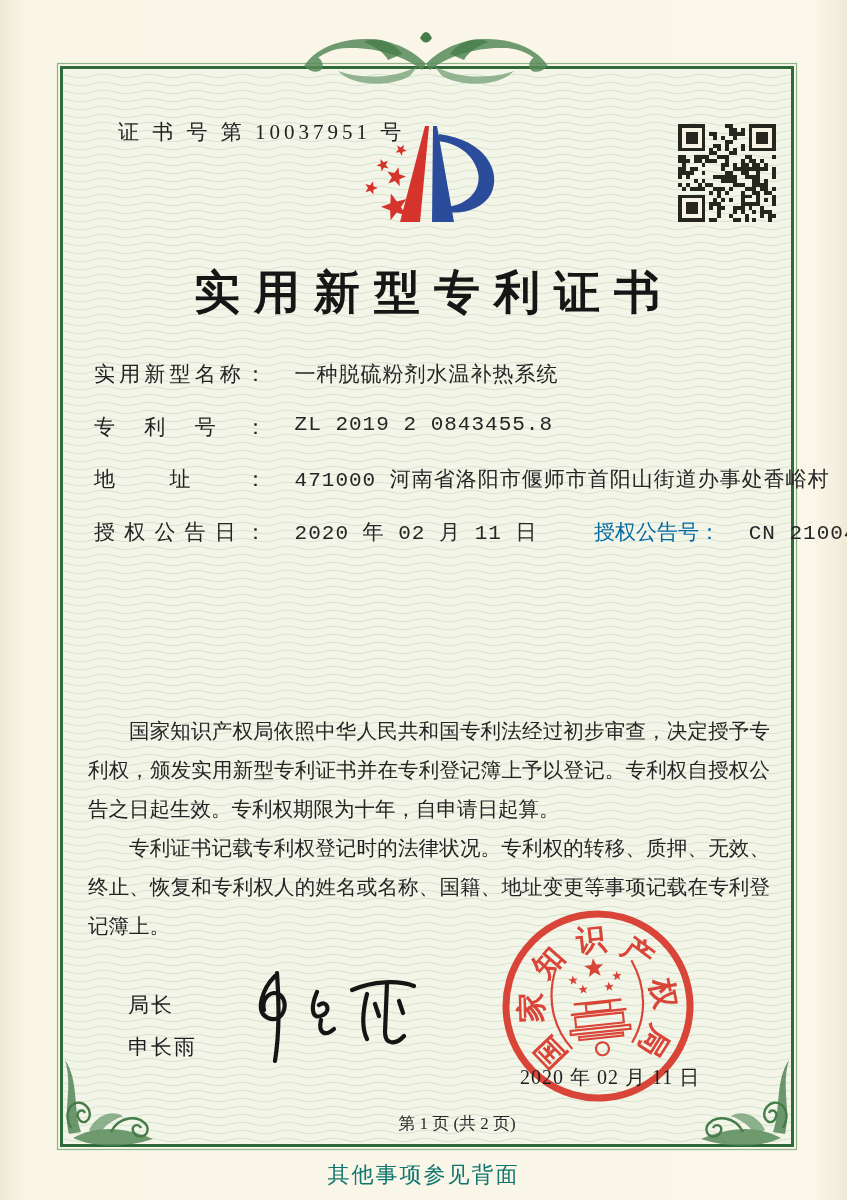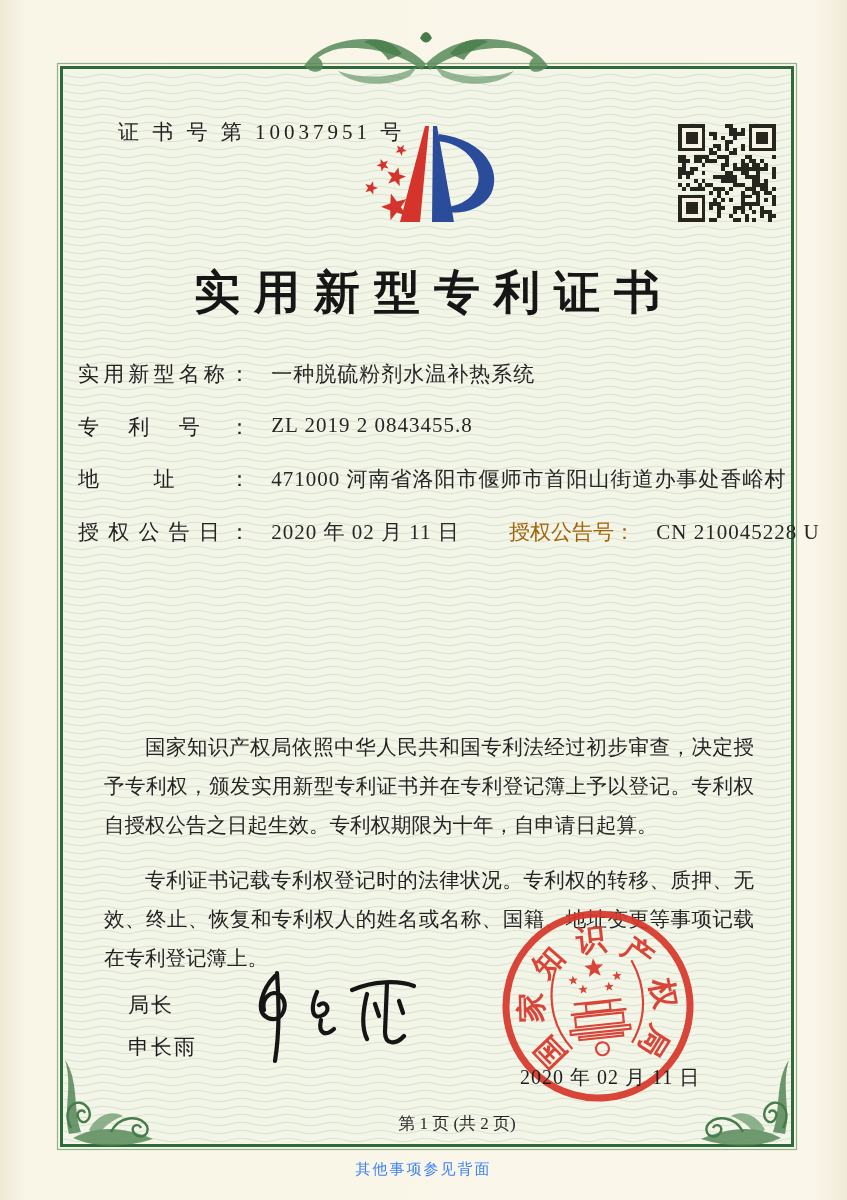--- a/index.html
+++ b/index.html
@@ -8,35 +8,35 @@
     background:linear-gradient(90deg,#efe8d5 0,#f9f5e7 3%,#faf6e9 96%,#f0ead8 100%);
     font-family:"Liberation Serif","DejaVu Serif",serif;color:#1c1c1c;
   }
   .abs{position:absolute;}
   #decor{left:0;top:0;width:847px;height:1200px;pointer-events:none;}
   .cert-number{left:86px;top:118px;font-size:21px;letter-spacing:4px;color:#222;margin-left:32px;}
   .qr{left:678px;top:124px;width:98px;height:98px;}
   .logo{left:348px;top:110px;width:170px;height:130px;}
   .title{left:57px;top:250px;width:740px;text-align:center;font-size:46px;font-weight:700;
          letter-spacing:14px;text-indent:14px;color:#161616;margin-top:12px;}
-  .fields{left:78px;top:360px;width:670px;}
+  .fields{left:94px;top:360px;width:670px;font-family:Liberation Mono, monospace;}
   .frow{margin-bottom:22.5px;font-size:21px;height:30px;white-space:nowrap;}
   .flabel{display:inline-block;width:172px;text-align:justify;text-align-last:justify;
           vertical-align:top;color:#222;}
   .fvalue{margin-left:16px;color:#262626;letter-spacing:1px;}
-  .flabel2{display:inline-block;margin-left:44px;color:#a16207;}
+  .flabel2{display:inline-block;margin-left:44px;color:#0369a1;}
   .paras{left:88px;top:712px;width:682px;font-size:20.5px;line-height:39px;
          text-align:justify;color:#242424;}
-  .paras p{margin:16px;text-indent:2em;}
+  .paras p{margin:0;text-indent:2em;}
   .director{left:128px;top:984px;font-size:21px;line-height:42px;color:#1e1e1e;letter-spacing:2px;}
   .sig{left:235px;top:966px;width:200px;height:104px;}
   .seal{left:498px;top:906px;width:200px;height:200px;opacity:.93;}
   .seal-date{left:520px;top:1064px;font-size:20px;letter-spacing:1px;color:#1d1d1d;z-index:5;}
   .page-number{left:57px;top:1112px;width:800px;text-align:center;font-size:17px;color:#2a2a2a;}
-  .back-note{left:0;top:1160px;width:847px;text-align:center;font-size:15px;color:#3b82f6;letter-spacing:2px;}
+  .back-note{left:0;top:1160px;width:847px;text-align:center;font-size:22px;color:#0f766e;letter-spacing:2px;}
 </style>
 </head>
 <body>
 
 <svg id="decor" class="abs" width="847" height="1200" viewBox="0 0 847 1200">
   <defs>
     <pattern id="waves" width="46" height="8" patternUnits="userSpaceOnUse">
       <path d="M0,4 Q11.5,0.5 23,4 T46,4" fill="none" stroke="#cfe0c4" stroke-width="1.1"></path>
     </pattern>
     <g id="wing">

